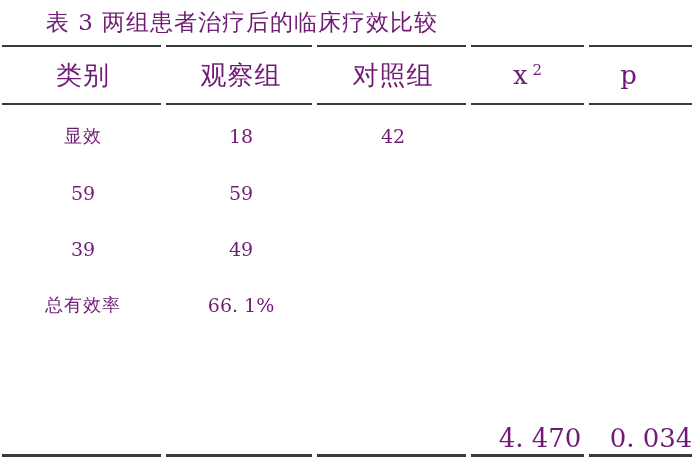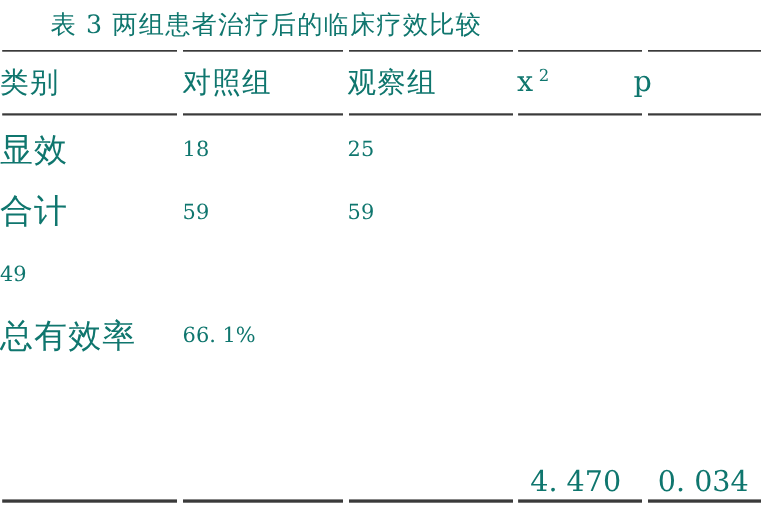--- a/index.html
+++ b/index.html
@@ -6,21 +6,21 @@
     margin: 0;
     padding: 0;
     background: #ffffff;
   }
   .page {
     position: relative;
     width: 692px;
     height: 464px;
     background: #ffffff;
     font-family: "DejaVu Serif", "Liberation Serif", serif;
-    color: #0f766e;
+    color: #701a75;
     overflow: hidden;
   }
   .title {
     position: absolute;
     top: 7px;
     left: 0;
     width: 484px;
     text-align: center;
     font-size: 23px;
     letter-spacing: 1px;
@@ -49,23 +49,24 @@
   .rule-mid    { top: 103px; height: 2px; }
   .rule-bottom { top: 454px; height: 3px; }
 
   .row {
     display: grid;
     grid-template-columns: 166px 150px 154px 116px 106px;
     align-items: center;
     width: 692px;
   }
   .cell {
+    text-align: center;
     white-space: nowrap;
   }
-  .lab { font-size: 30px; letter-spacing: 1px; }
+  .lab { font-size: 18px; letter-spacing: 1px; }
   .num { font-size: 19px; }
 
   .header-row {
     position: absolute;
     top: 47px;
     left: 0;
     height: 56px;
   }
   .header-row .cell { font-size: 26px; letter-spacing: 1px; }
   .chi-head { font-size: 25px; letter-spacing: 0; }
@@ -105,55 +106,55 @@
   <div class="rule rule-top">
     <div class="seg c1"></div>
     <div class="seg c2"></div>
     <div class="seg c3"></div>
     <div class="seg c4"></div>
     <div class="seg c5"></div>
   </div>
 
   <div class="row header-row">
     <div class="cell">类别</div>
+    <div class="cell">观察组</div>
     <div class="cell">对照组</div>
-    <div class="cell">观察组</div>
     <div class="cell chi-head"><span>x</span><sup>2</sup></div>
     <div class="cell p-head">p</div>
   </div>
 
   <div class="rule rule-mid">
     <div class="seg c1"></div>
     <div class="seg c2"></div>
     <div class="seg c3"></div>
     <div class="seg c4"></div>
     <div class="seg c5"></div>
   </div>
 
   <div class="body-rows">
 
     <div class="row body-row">
       <div class="cell lab">显效</div>
       <div class="cell num">18</div>
-      <div class="cell num">25</div>
+      <div class="cell num">42</div>
       <div class="cell"></div>
       <div class="cell"></div>
     </div>
 
 
 
     <div class="row body-row">
-      <div class="cell lab">合计</div>
       <div class="cell num">59</div>
       <div class="cell num">59</div>
       <div class="cell"></div>
       <div class="cell"></div>
     </div>
 
     <div class="row body-row">
+      <div class="cell num">39</div>
       <div class="cell num">49</div>
       <div class="cell"></div>
       <div class="cell"></div>
     </div>
 
     <div class="row body-row">
       <div class="cell lab">总有效率</div>
       <div class="cell num">66. 1%</div>
       <div class="cell"></div>
       <div class="cell"></div>

